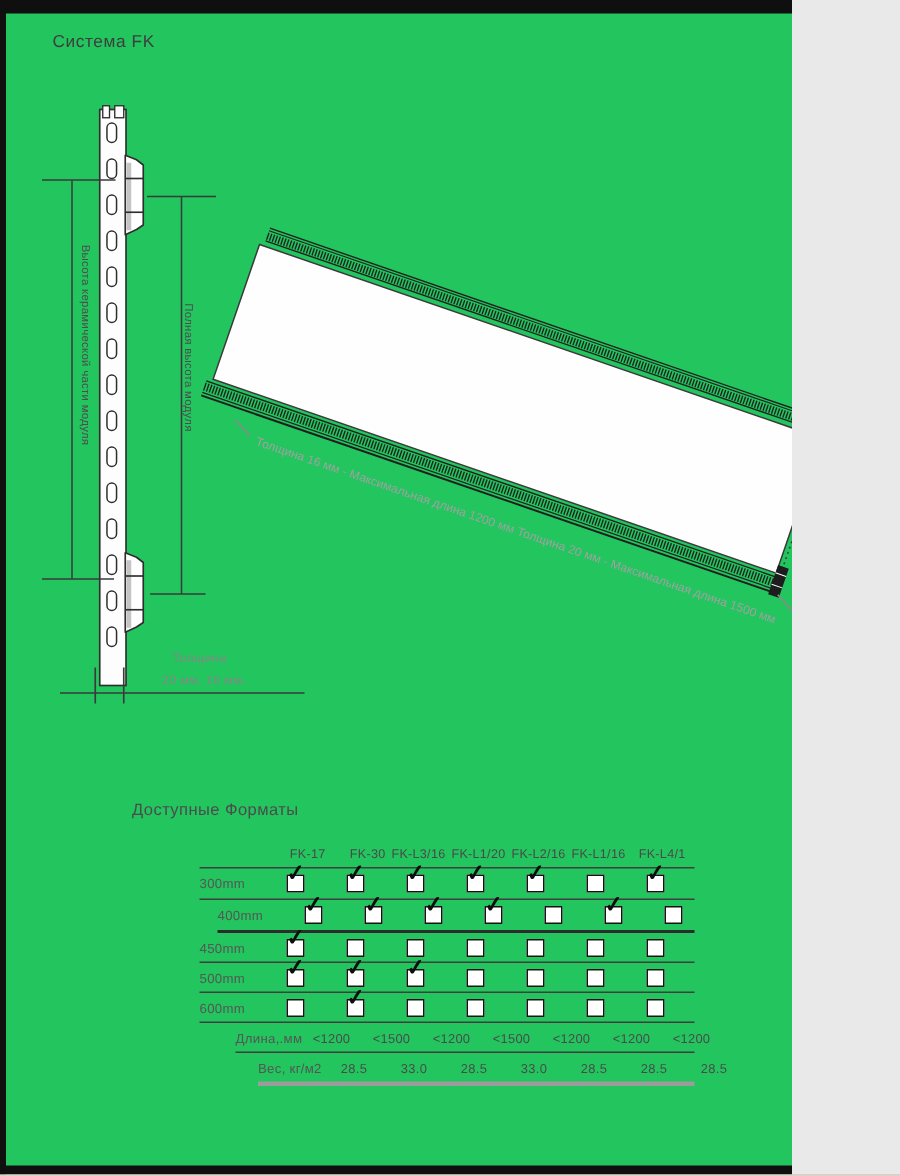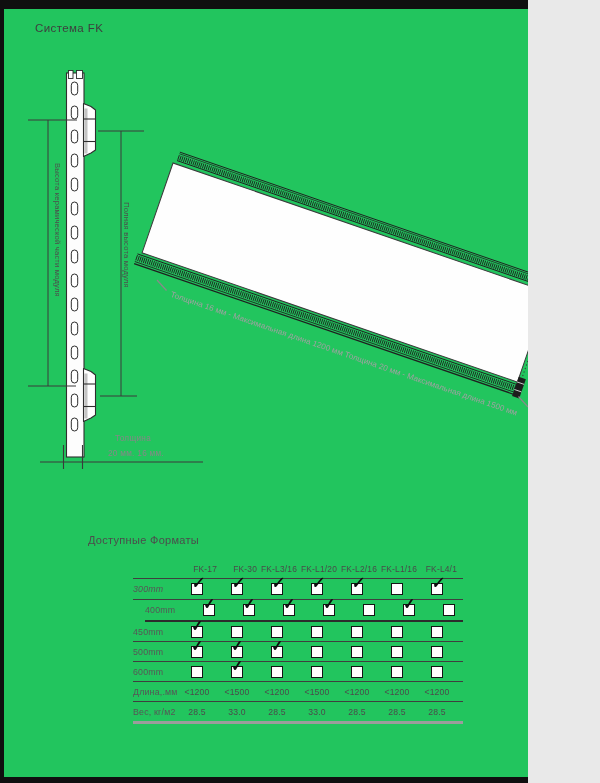--- a/index.html
+++ b/index.html
@@ -153,21 +153,21 @@
         </div>
         <div class="t-cell colhead">
           <div class="l1">FK-L</div>
           <div class="l2">1/16</div>
         </div>
         <div class="t-cell colhead">
           <div class="l1">FK-L</div>
           <div class="l2">4/1</div>
         </div>
       </div>
-      <div class="t-row " style="border-bottom: 1.2px solid rgb(63, 63, 63); height: 20px; font-style: italic;">
+      <div class="t-row " style="border-bottom: 1.2px solid rgb(63, 63, 63); height: 20px;">
         <div class="t-rowlabel">300mm</div>
         <div class="t-cell"><div class="cb"><div class="tick">✓</div></div></div>
         <div class="t-cell"><div class="cb"><div class="tick">✓</div></div></div>
         <div class="t-cell"><div class="cb"><div class="tick">✓</div></div></div>
         <div class="t-cell"><div class="cb"><div class="tick">✓</div></div></div>
         <div class="t-cell"><div class="cb"><div class="tick">✓</div></div></div>
         <div class="t-cell"><div class="cb"></div></div>
         <div class="t-cell"><div class="cb"><div class="tick">✓</div></div></div>
       </div>
       <div class="t-row " style="border-bottom: 2.6px solid rgb(44, 44, 44); height: 20px; margin-left: 12px;">
@@ -203,31 +203,31 @@
       <div class="t-row " style="border-bottom: 1.3px solid rgb(63, 63, 63); height: 19px;">
         <div class="t-rowlabel">600mm</div>
         <div class="t-cell"><div class="cb"></div></div>
         <div class="t-cell"><div class="cb"><div class="tick">✓</div></div></div>
         <div class="t-cell"><div class="cb"></div></div>
         <div class="t-cell"><div class="cb"></div></div>
         <div class="t-cell"><div class="cb"></div></div>
         <div class="t-cell"><div class="cb"></div></div>
         <div class="t-cell"><div class="cb"></div></div>
       </div>
-      <div class="t-row " style="border-bottom: 1.3px solid rgb(63, 63, 63); height: 19px;">
+      <div class="t-row " style="border-bottom: 1.3px solid rgb(63, 63, 63); height: 19px; margin-left: 24px;">
         <div class="t-rowlabel">Длина,.мм</div>
         <div class="t-cell">&lt;1200</div>
         <div class="t-cell">&lt;1500</div>
         <div class="t-cell">&lt;1200</div>
         <div class="t-cell">&lt;1500</div>
         <div class="t-cell">&lt;1200</div>
         <div class="t-cell">&lt;1200</div>
         <div class="t-cell">&lt;1200</div>
       </div>
-      <div class="t-row " style="border-bottom: 3px solid rgb(156, 156, 156); height: 19px;">
+      <div class="t-row " style="border-bottom: 3px solid rgb(156, 156, 156); height: 19px; margin-left: 39px;">
         <div class="t-rowlabel">Вес, кг/м2</div>
         <div class="t-cell">28.5</div>
         <div class="t-cell">33.0</div>
         <div class="t-cell">28.5</div>
         <div class="t-cell">33.0</div>
         <div class="t-cell">28.5</div>
         <div class="t-cell">28.5</div>
         <div class="t-cell">28.5</div>
       </div>
     </div>

